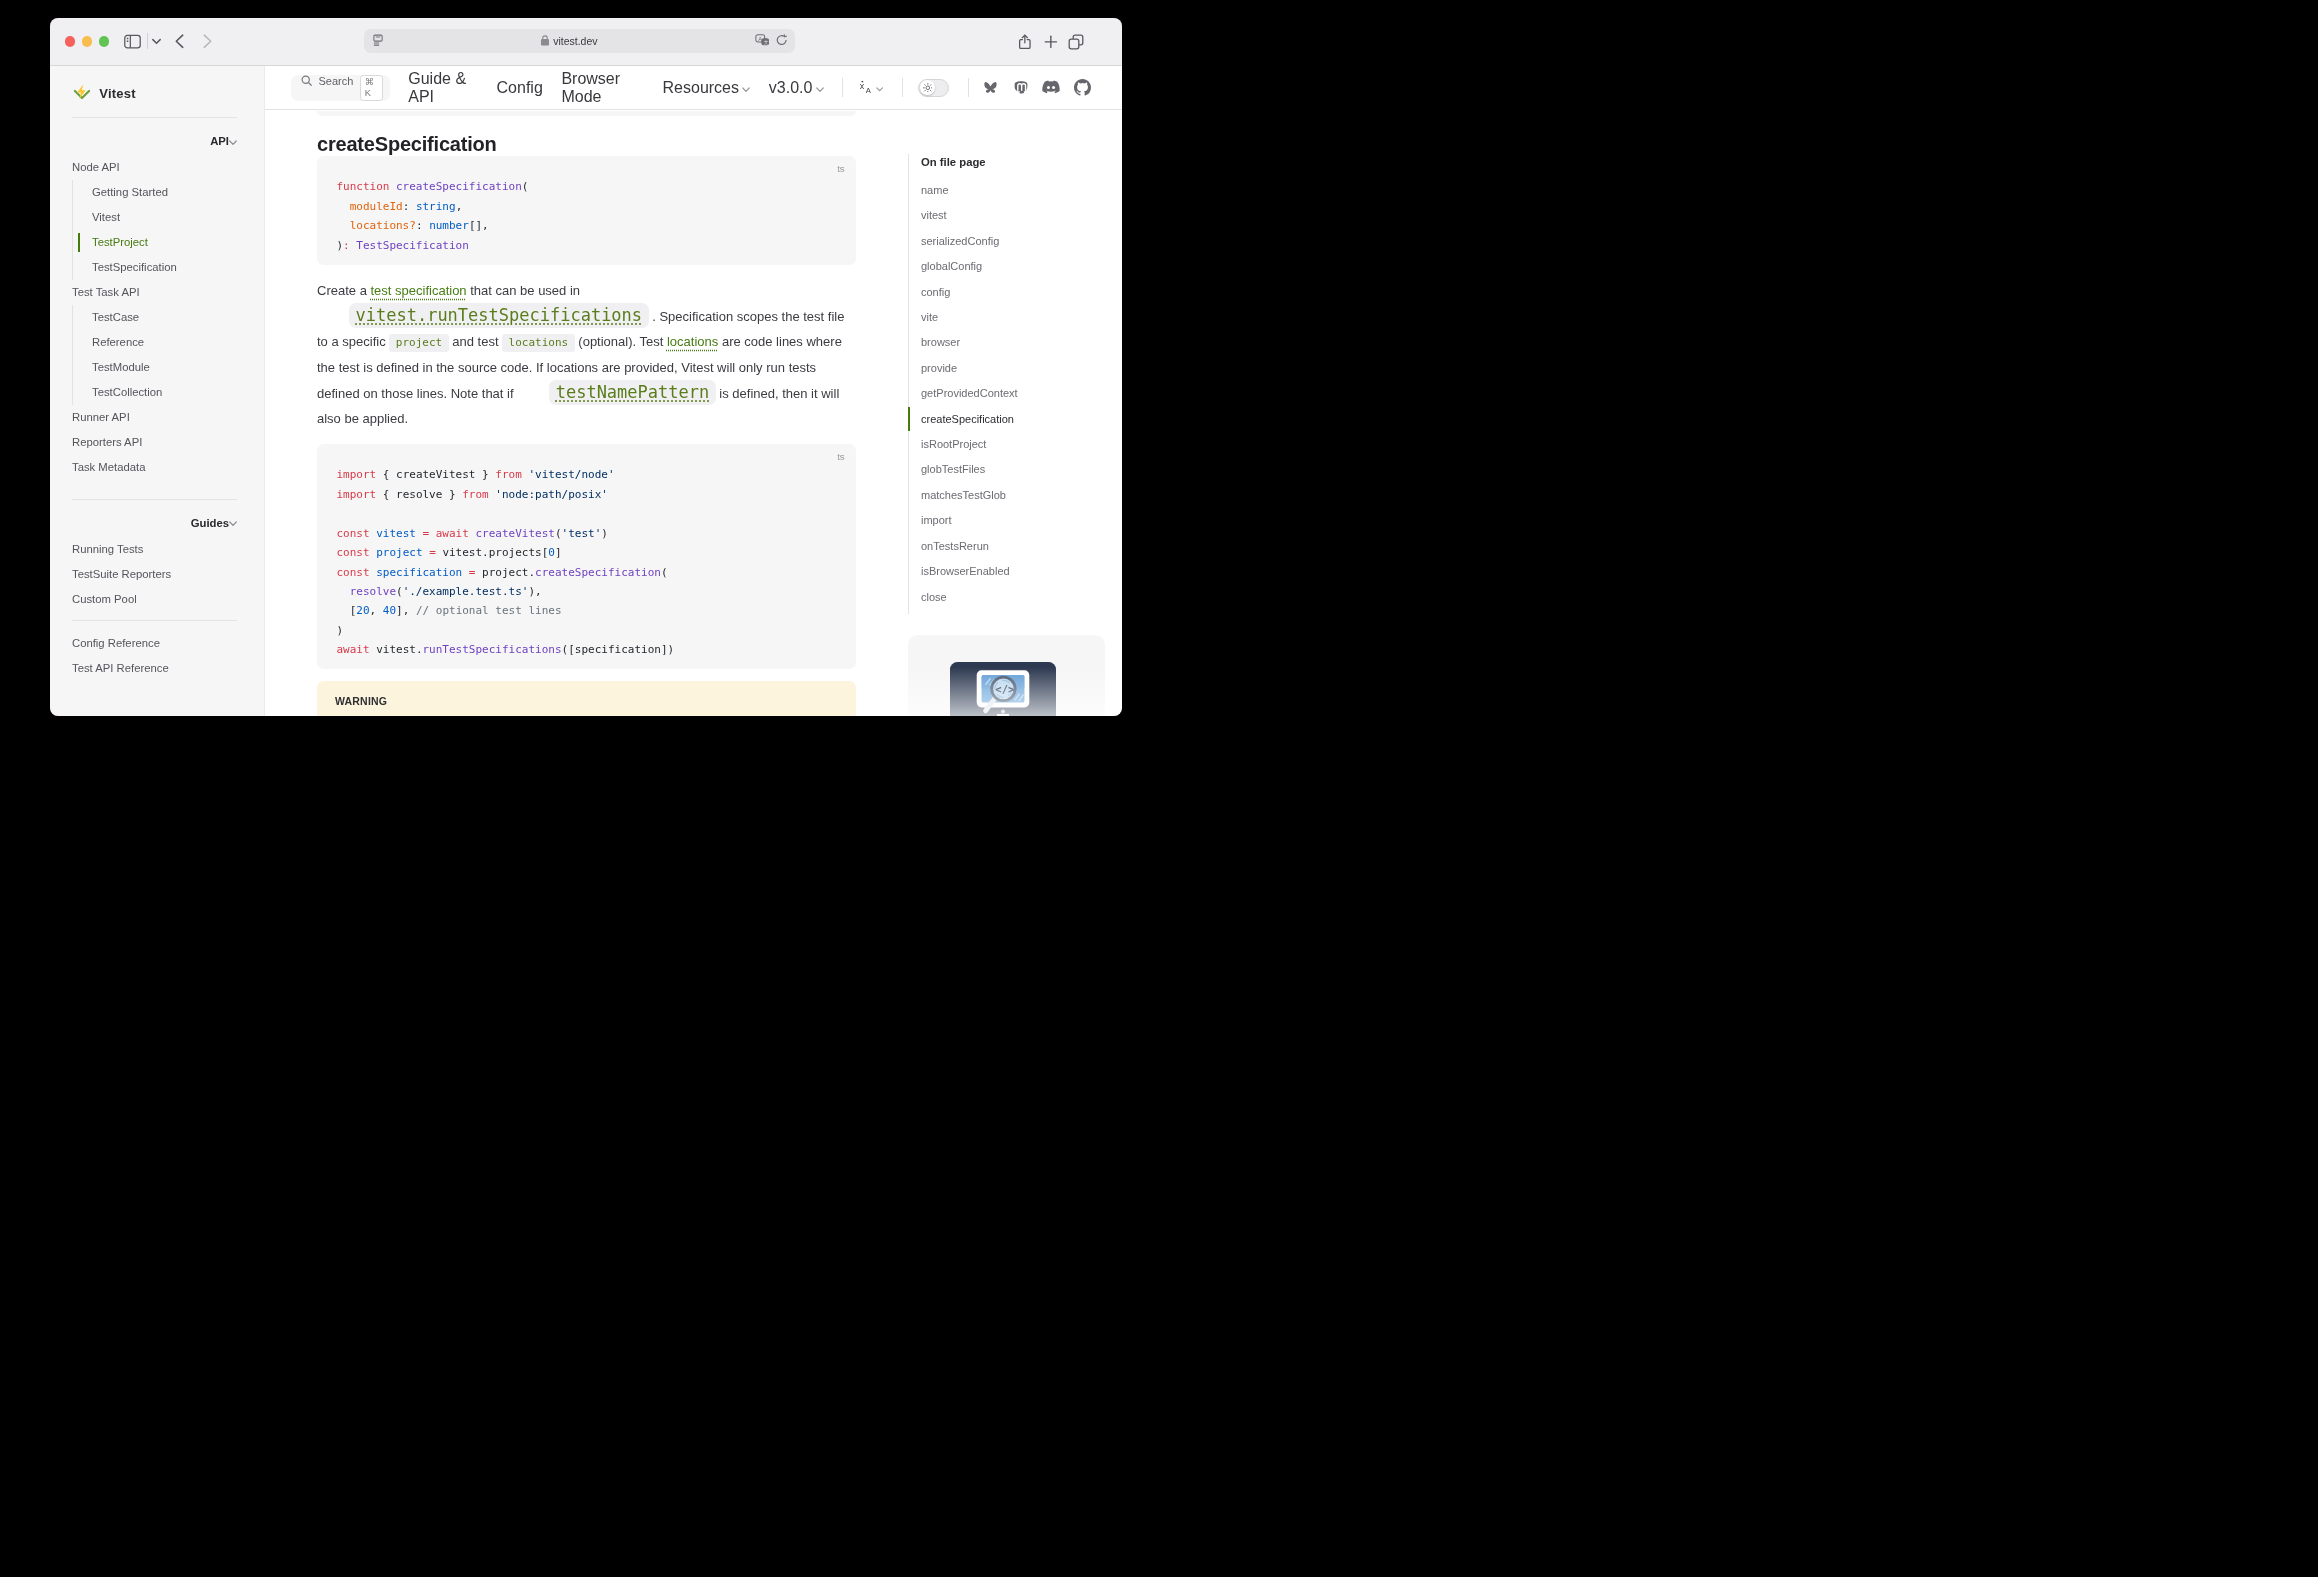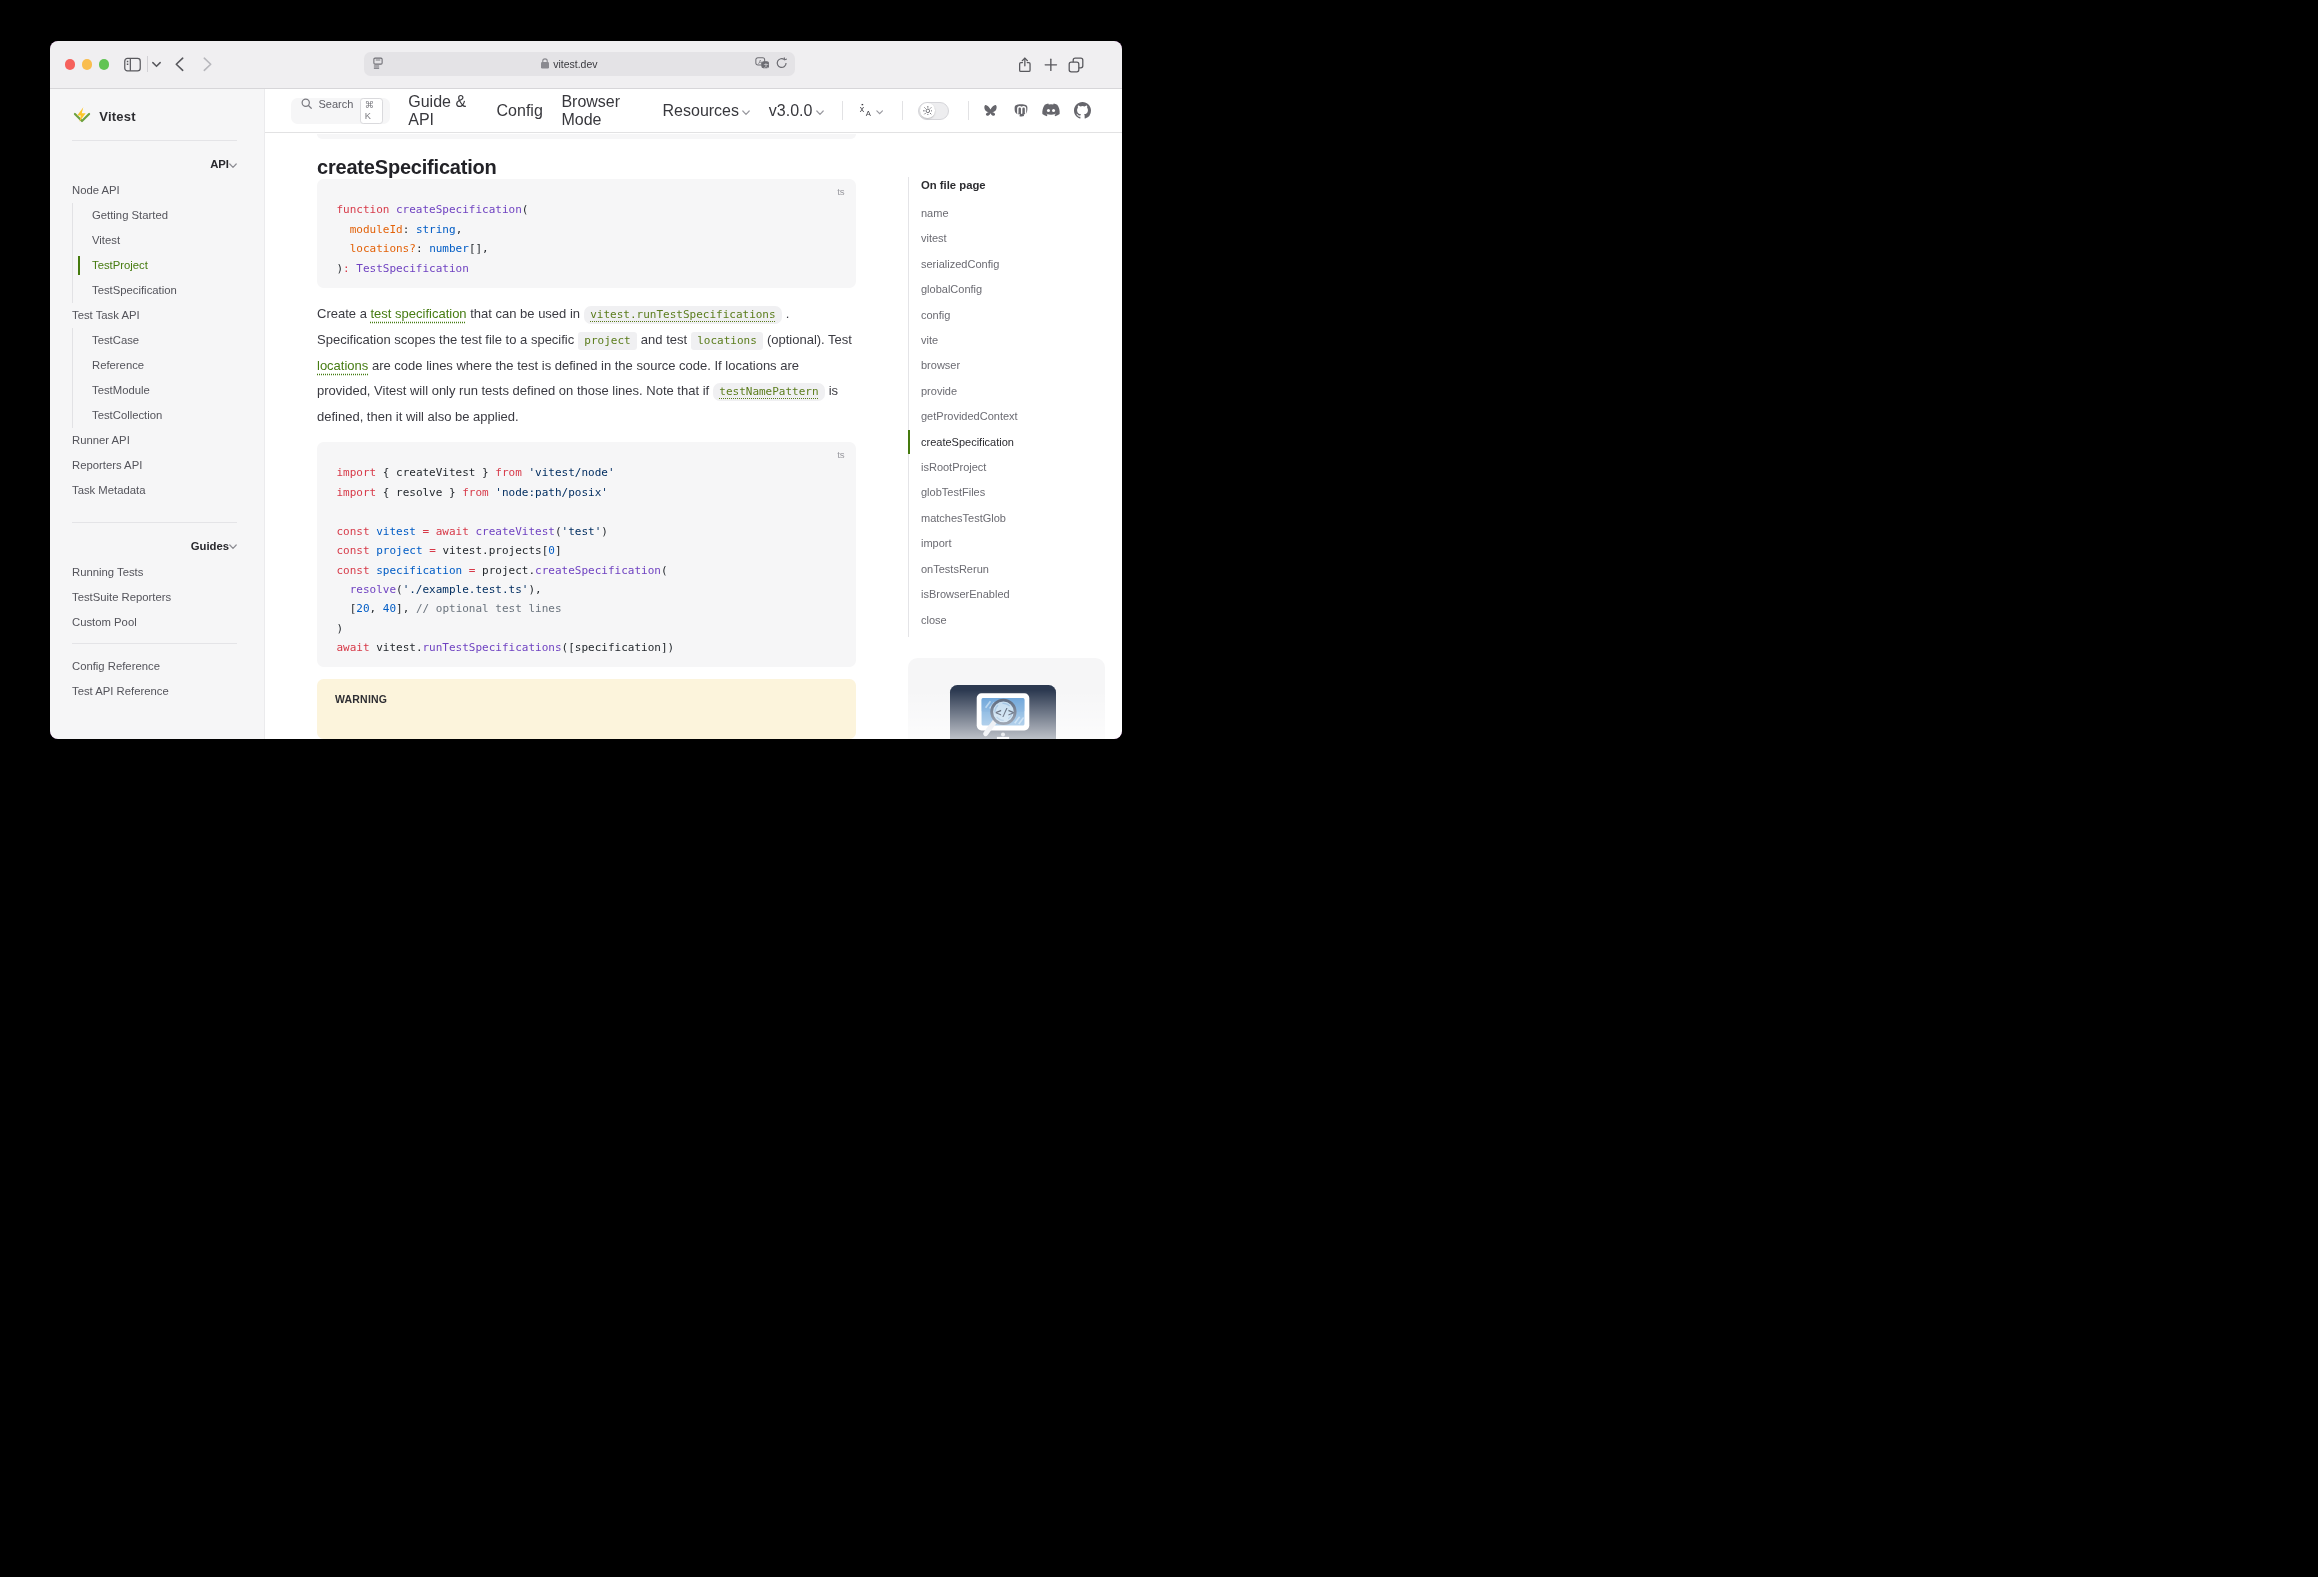--- a/index.html
+++ b/index.html
@@ -1,18 +1,18 @@
 <!DOCTYPE html>
 <html style="font-size:13px"><head>
 <meta charset="utf-8">
 <style>
   html,body{margin:0;padding:0;background:#000;}
   .page{position:relative;width:1159px;height:789px;background:#000;overflow:hidden;
         font-family:"Liberation Sans",sans-serif;-webkit-font-smoothing:antialiased;}
-  .window{position:absolute;left:50px;top:41px;width:1072px;height:698px;background:#701a75;
+  .window{position:absolute;left:50px;top:18px;width:1072px;height:698px;background:#701a75;
           border-radius:8px;overflow:hidden;box-shadow:0 16px 57px rgba(0,0,0,.6);}
 
   
   .toolbar{position:relative;height:47px;background:#f0eff1;border-bottom:0.8px solid #d7d6d9;}
   .lights{position:absolute;left:14.5px;top:18px;display:flex;gap:6.5px;}
   .light{width:10.5px;height:10.5px;border-radius:50%;}
   .light.r{background:#f6615c;} .light.y{background:#f9bd4e;} .light.g{background:#62c454;}
   .tb-ico{position:absolute;top:0;height:47px;display:flex;align-items:center;color:#58585d;}
   .tb-ico svg{display:block;}
   .tb-sep{position:absolute;top:15.3px;width:0.8px;height:16px;background:#d2d1d5;}
@@ -66,23 +66,23 @@
   .codeblock{position:relative;background:#f6f6f7;border-radius:6.5px;
              padding:21px 0 9.7px;}
   .codeblock .lang{position:absolute;top:6.5px;right:11.3px;font-size:9.7px;color:#9b9ba1;}
   .cl{padding:0 19.4px;font-family:"DejaVu Sans Mono",monospace;font-size:11px;line-height:19.4px;white-space:pre;}
   .tk-k{color:#d73a49;} .tk-f{color:#6f42c1;} .tk-v{color:#e36209;} .tk-b{color:#005cc5;}
   .tk-s{color:#032f62;} .tk-c{color:#6a737d;} .tk-p{color:#24292e;}
   .para{margin-top:13.7px;font-size:13px;line-height:25px;color:#3b3b42;}
   .seg-link{color:#467c12;text-decoration:underline dotted;text-underline-offset:3.2px;cursor:pointer;}
   .seg-code{font-family:"DejaVu Sans Mono",monospace;font-size:11px;background:#f0f0f2;
             padding:2.4px 6.5px;border-radius:3.2px;color:#5a7c1b;}
-  .seg-codelink{font-family:"DejaVu Sans Mono",monospace;font-size:11px;background:#f0f0f2;
+  .seg-codelink{font-family:"DejaVu Sans Mono",monospace;font-size:17px;background:#f0f0f2;
             padding:2.4px 6.5px;border-radius:7px;color:#5a7c1b;cursor:pointer;
-            text-decoration:underline dotted;text-underline-offset:2.4px;}
+            text-decoration:underline dotted;text-underline-offset:2.4px;margin-left:32px;}
   .warning{margin-top:12px;background:#fcf4dc;border-radius:6.5px;padding:13.7px 18px 24px;}
   .warn-title{font-size:10.5px;font-weight:bold;color:#2e2e33;margin-bottom:10.5px;letter-spacing:0.2px;}
   .warn-text{font-size:13px;line-height:25px;color:#3b3b42;}
 
   
   .toc-line{position:absolute;left:643px;top:44px;width:0.8px;height:460px;background:#e4e4e7;}
   .toc-marker{position:absolute;left:643px;width:1.6px;height:24px;background:#457a0e;}
   .toc{position:absolute;left:656px;top:44px;width:161px;}
   .toc-title{font-size:11.3px;font-weight:bold;color:#2c2c30;line-height:16px;}
   .toc-items{margin-top:8px;}

